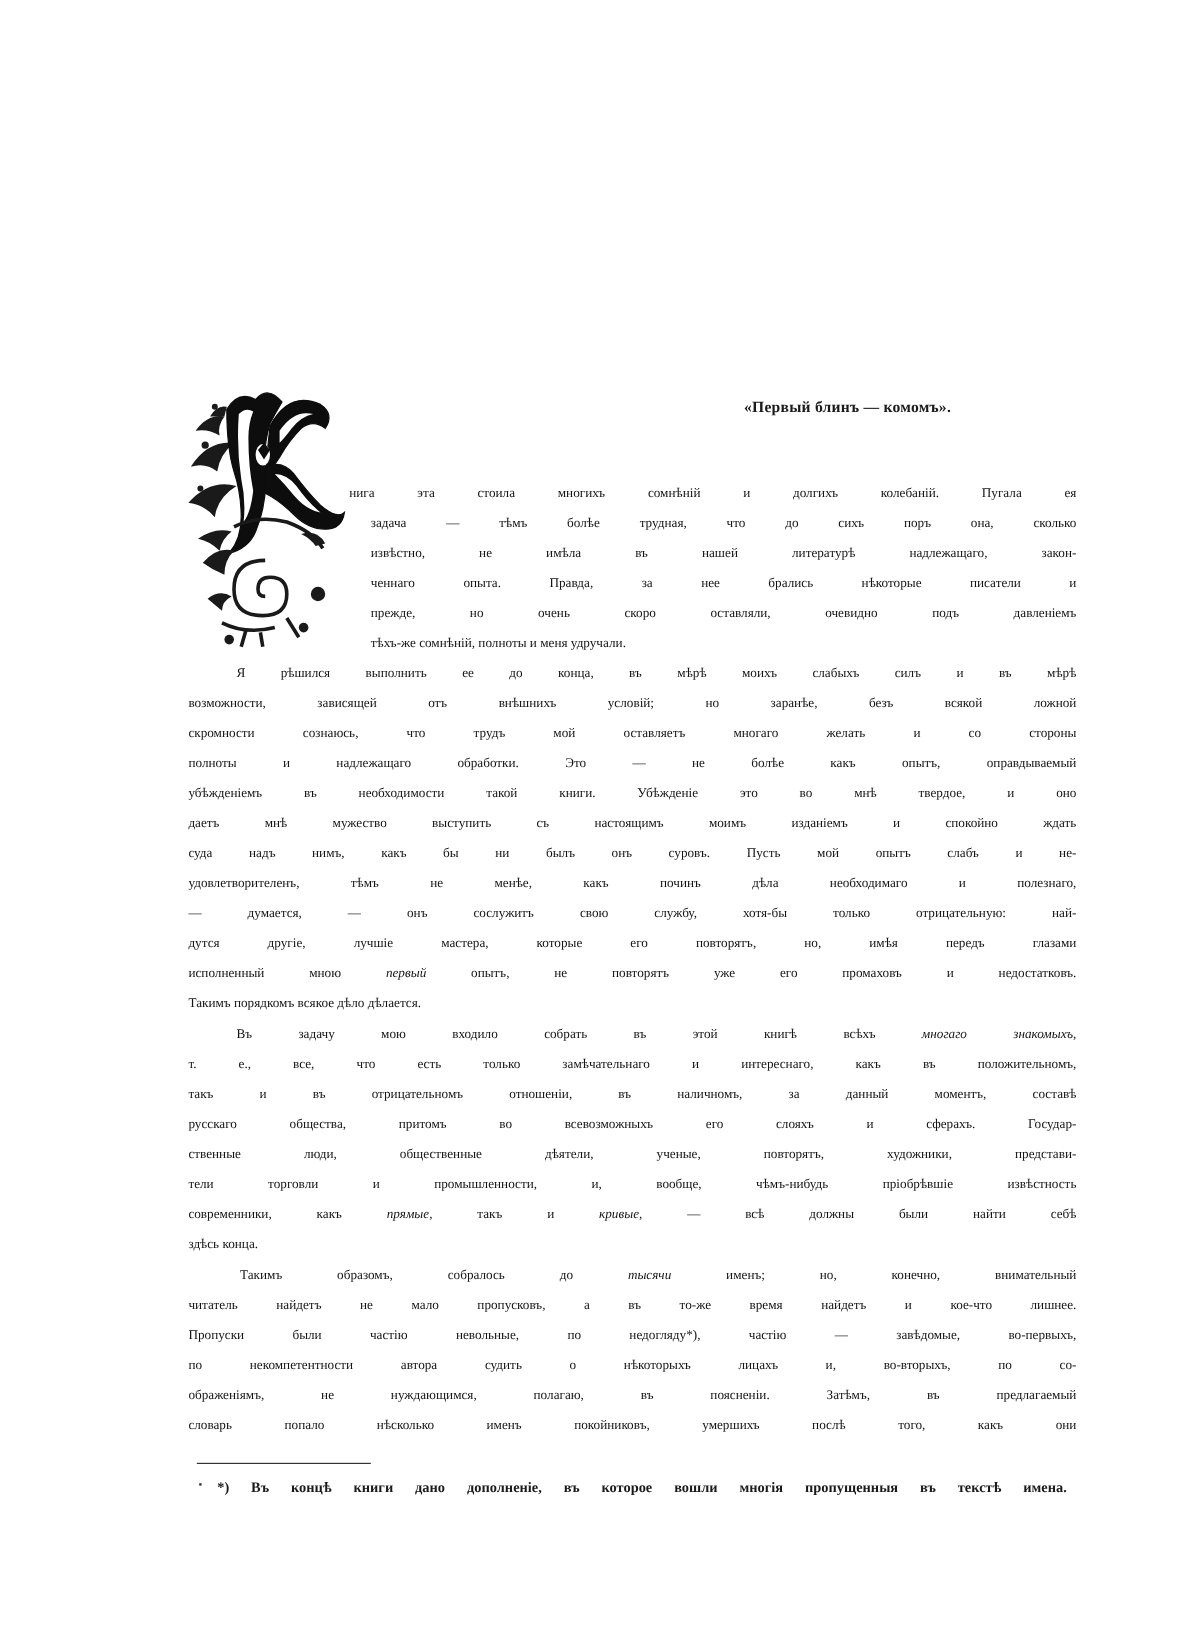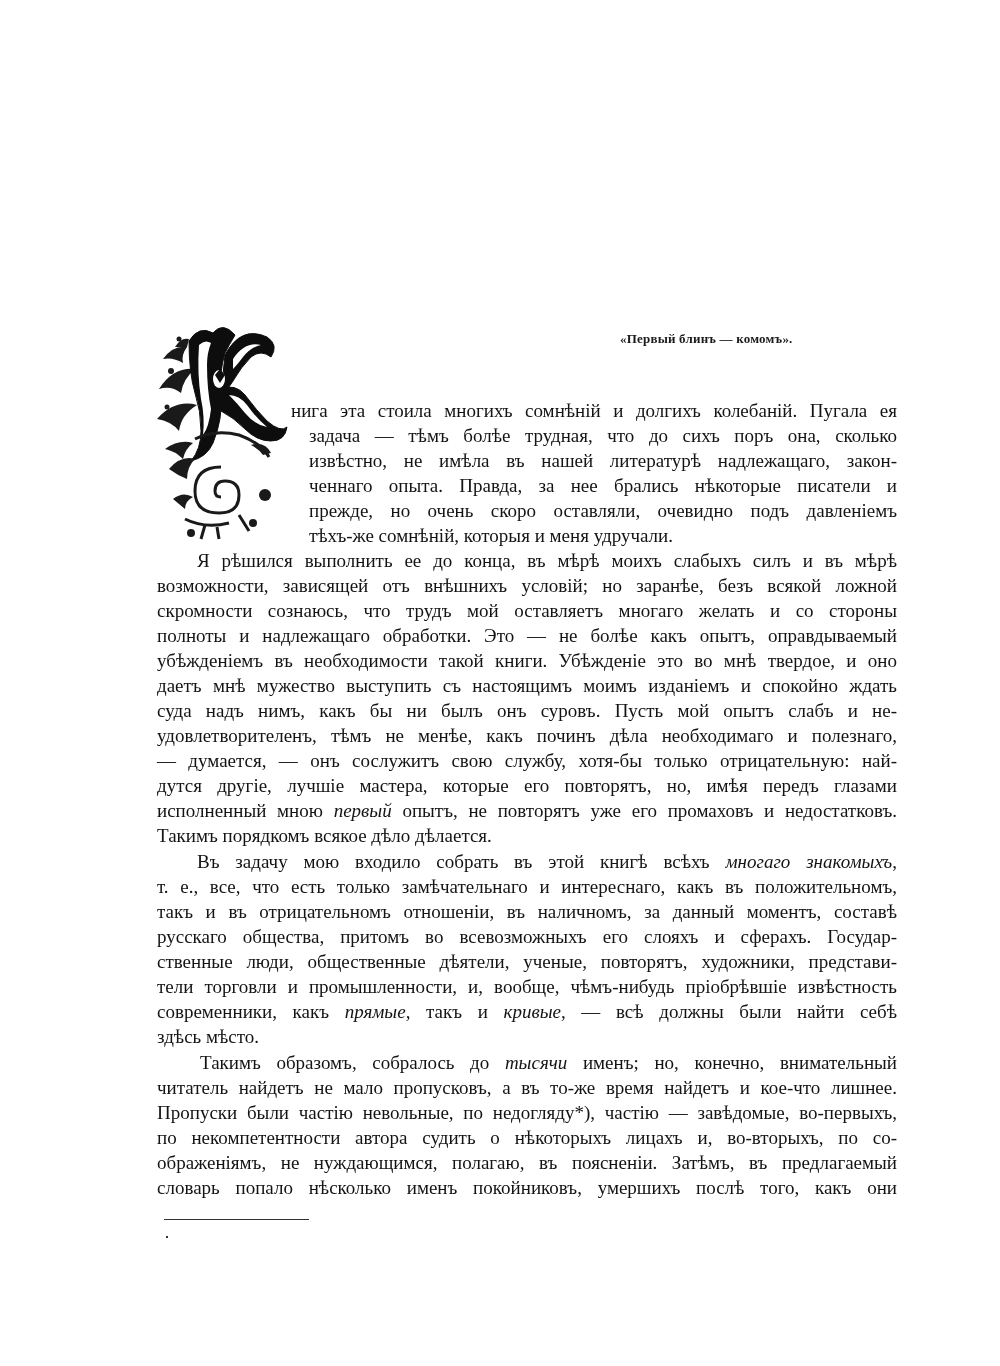--- a/index.html
+++ b/index.html
@@ -12,21 +12,21 @@
   .epigraph {
     position: absolute; left: 596px; top: 331px;
     font-size: 13px; letter-spacing: 0.2px; color: #1a1a1a;
     font-family: "Liberation Serif", serif; font-weight: bold;
   }
   .initial {
     position: absolute; left: 131px; top: 319px; width: 134px; height: 222px;
   }
   .line {
     position: absolute; left: 0; height: 24px; line-height: 24px;
-    font-family: "Liberation Serif", serif; font-size: 19px;
+    font-family: "Liberation Serif", serif; font-size: 11px;
     white-space: nowrap; text-align: justify; text-align-last: justify;
     color: #141414;
   }
   .line.last { text-align-last: left; }
   .line i { font-style: italic; }
   .rule {
     position: absolute; left: 140px; top: 1219px; width: 145px; height: 0;
     border-top: 1.5px solid #333;
   }
   .dot { position: absolute; left: 142px; top: 1236px; width: 2px; height: 2px; background:#333; }
@@ -86,21 +86,21 @@
       </g>
     </svg>
   </div>
 
   <div>
     <div class="line" style="top:399px; left:267px; width:606px;"><span>нига эта стоила многихъ сомнѣній и долгихъ колебаній. Пугала ея</span></div>
     <div class="line" style="top:424px; left:285px; width:588px;"><span>задача — тѣмъ болѣе трудная, что до сихъ поръ она, сколько</span></div>
     <div class="line" style="top:449px; left:285px; width:588px;"><span>извѣстно, не имѣла въ нашей литературѣ надлежащаго, закон-</span></div>
     <div class="line" style="top:474px; left:285px; width:588px;"><span>ченнаго опыта. Правда, за нее брались нѣкоторые писатели и</span></div>
     <div class="line" style="top:499px; left:285px; width:588px;"><span>прежде, но очень скоро оставляли, очевидно подъ давленіемъ</span></div>
-    <div class="line last" style="top:524px; left:285px; width:588px;"><span>тѣхъ-же сомнѣній, которыя и меня удручали.</span></div>
+    <div class="line last" style="top:524px; left:285px; width:588px;"><span>тѣхъ-же сомнѣній, полноты и меня удручали.</span></div>
   </div>
 
   <div>
     <div class="line" style="top:549px; left:173px; width:700px;"><span>Я рѣшился выполнить ее до конца, въ мѣрѣ моихъ слабыхъ силъ и въ мѣрѣ</span></div>
     <div class="line" style="top:574px; left:133px; width:740px;"><span>возможности, зависящей отъ внѣшнихъ условій; но заранѣе, безъ всякой ложной</span></div>
     <div class="line" style="top:599px; left:133px; width:740px;"><span>скромности сознаюсь, что трудъ мой оставляетъ многаго желать и со стороны</span></div>
     <div class="line" style="top:624px; left:133px; width:740px;"><span>полноты и надлежащаго обработки.  Это — не болѣе какъ опытъ, оправдываемый</span></div>
     <div class="line" style="top:649px; left:133px; width:740px;"><span>убѣжденіемъ въ необходимости такой книги. Убѣжденіе это во мнѣ твердое, и оно</span></div>
     <div class="line" style="top:674px; left:133px; width:740px;"><span>даетъ мнѣ мужество выступить съ настоящимъ моимъ изданіемъ и спокойно ждать</span></div>
     <div class="line" style="top:699px; left:133px; width:740px;"><span>суда надъ нимъ, какъ бы ни былъ онъ суровъ.  Пусть мой опытъ слабъ и не-</span></div>
@@ -112,27 +112,28 @@
   </div>
 
   <div>
     <div class="line" style="top:850px; left:173px; width:700px;"><span>Въ задачу мою входило собрать въ этой книгѣ всѣхъ </span><i>многаго знакомыхъ</i><span>,</span></div>
     <div class="line" style="top:875px; left:133px; width:740px;"><span>т. е., все, что есть только замѣчательнаго и интереснаго, какъ въ положительномъ,</span></div>
     <div class="line" style="top:900px; left:133px; width:740px;"><span>такъ и въ отрицательномъ отношеніи, въ наличномъ, за данный моментъ, составѣ</span></div>
     <div class="line" style="top:925px; left:133px; width:740px;"><span>русскаго общества, притомъ во всевозможныхъ его слояхъ и сферахъ.  Государ-</span></div>
     <div class="line" style="top:950px; left:133px; width:740px;"><span>ственные люди, общественные дѣятели, ученые, повторятъ, художники, представи-</span></div>
     <div class="line" style="top:975px; left:133px; width:740px;"><span>тели торговли и промышленности, и, вообще, чѣмъ-нибудь пріобрѣвшіе извѣстность</span></div>
     <div class="line" style="top:1000px; left:133px; width:740px;"><span>современники, какъ </span><i>прямые</i><span>, такъ и </span><i>кривые</i><span>, — всѣ должны были найти себѣ</span></div>
-    <div class="line last" style="top:1025px; left:133px; width:740px;"><span>здѣсь мѣсто.</span></div>
+    <div class="line last" style="top:1025px; left:133px; width:740px;"><span>здѣсь конца.</span></div>
   </div>
 
   <div>
     <div class="line" style="top:1051px; left:176px; width:697px;"><span>Такимъ образомъ, собралось до </span><i>тысячи</i><span> именъ; но, конечно, внимательный</span></div>
     <div class="line" style="top:1076px; left:133px; width:740px;"><span>читатель найдетъ не мало пропусковъ, а въ то-же время найдетъ и кое-что лишнее.</span></div>
     <div class="line" style="top:1101px; left:133px; width:740px;"><span>Пропуски были частію невольные, по недогляду*), частію — завѣдомые, во-первыхъ,</span></div>
     <div class="line" style="top:1126px; left:133px; width:740px;"><span>по некомпетентности автора судить о нѣкоторыхъ лицахъ и, во-вторыхъ, по со-</span></div>
     <div class="line" style="top:1151px; left:133px; width:740px;"><span>ображеніямъ, не нуждающимся, полагаю, въ поясненіи.  Затѣмъ, въ предлагаемый</span></div>
     <div class="line" style="top:1176px; left:133px; width:740px;"><span>словарь попало нѣсколько именъ покойниковъ, умершихъ послѣ того, какъ они</span></div>
   </div>
 
   <div class="rule"></div>
   <div class="dot"></div>
+  <div class="footnote">*) Въ концѣ книги дано дополненіе, въ которое вошли многія пропущенныя въ текстѣ имена.</div>
 </div>
 
 </body></html>

